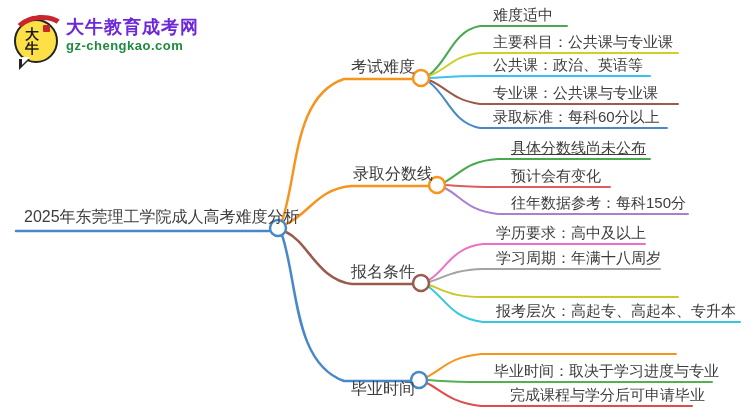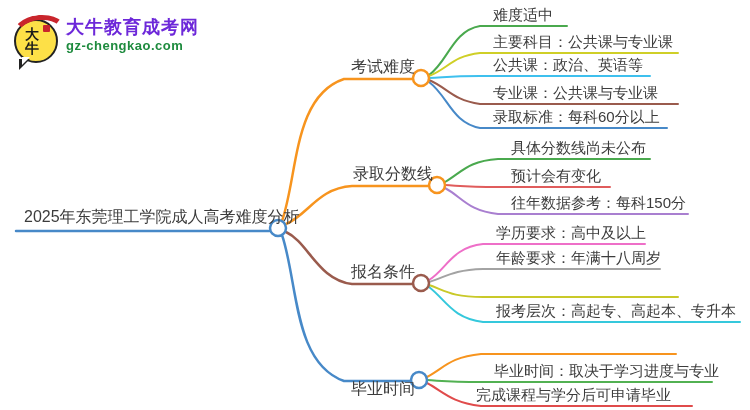--- a/index.html
+++ b/index.html
@@ -92,24 +92,24 @@
   <div class="label branch-label" style="left:353px;top:164px;">录取分数线</div>
   <div class="label branch-label" style="left:351px;top:262px;">报名条件</div>
   <div class="label branch-label" style="left:351px;top:359px;margin-top:20px;">毕业时间</div>
 
   <div class="label child-label" style="left:493px;top:6px;">难度适中</div>
   <div class="label child-label" style="left:493px;top:33px;">主要科目：公共课与专业课</div>
   <div class="label child-label" style="left:493px;top:56px;">公共课：政治、英语等</div>
   <div class="label child-label" style="left:493px;top:84px;">专业课：公共课与专业课</div>
   <div class="label child-label" style="left:493px;top:108px;">录取标准：每科60分以上</div>
 
-  <div class="label child-label" style="left:511px;top:139px;">具体分数线尚未公布</div>
+  <div class="label child-label" style="left:511px;top:139px;text-decoration:underline;">具体分数线尚未公布</div>
   <div class="label child-label" style="left:511px;top:167px;">预计会有变化</div>
   <div class="label child-label" style="left:511px;top:194px;">往年数据参考：每科150分</div>
 
   <div class="label child-label" style="left:496px;top:224px;">学历要求：高中及以上</div>
-  <div class="label child-label" style="left:496px;top:249px;">年龄要求：年满十八周岁</div>
+  <div class="label child-label" style="left:496px;top:249px;">学习周期：年满十八周岁</div>
   <div class="label child-label" style="left:496px;top:302px;">报考层次：高起专、高起本、专升本</div>
 
   <div class="label child-label" style="left:494px;top:362px;">毕业时间：取决于学习进度与专业</div>
-  <div class="label child-label" style="left:476px;top:386px;">完成课程与学分后可申请毕业</div>
+  <div class="label child-label" style="left:510px;top:386px;">完成课程与学分后可申请毕业</div>
 
 </div>
 
 </body></html>

